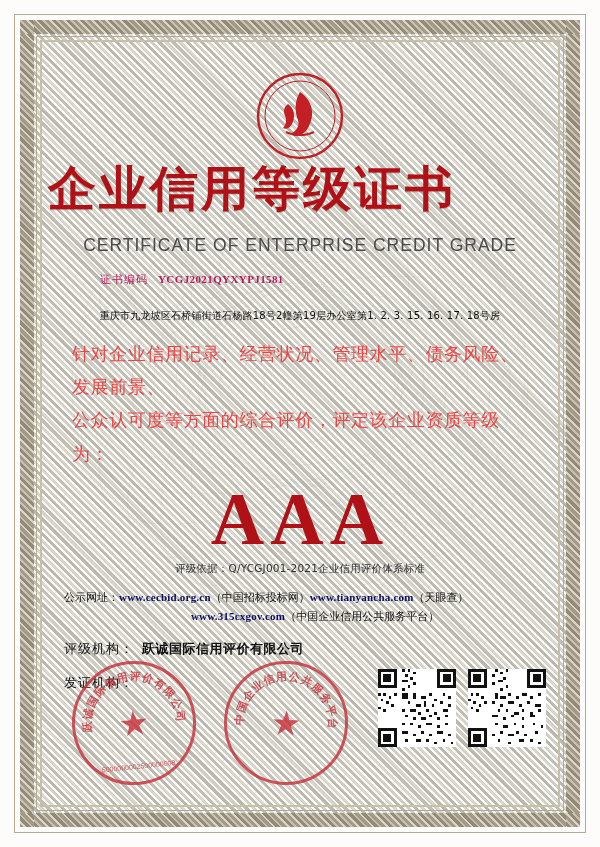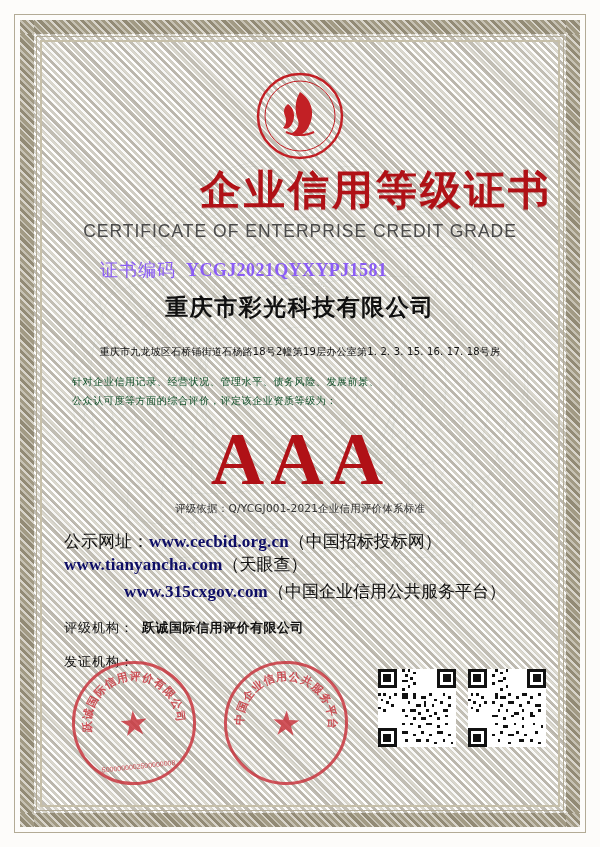--- a/index.html
+++ b/index.html
@@ -86,45 +86,45 @@
     bottom: 46px;
   }
 
   .logo-wrap {
     text-align: center;
     margin-top: 24px;
     height: 92px;
   }
 
   .title-cn {
-    text-align: right;
-    font-family: "DejaVu Sans", "Liberation Sans", sans-serif;
-    font-size: 41px;
+    text-align: left;
+    font-family: "DejaVu Sans", "Liberation Sans", sans-serif;
+    font-size: 48px;
     font-weight: bold;
     letter-spacing: 3px;
     color: #b01116;
-    margin-top: 6px;
+    margin-top: 0;
     line-height: 1.1;
     text-shadow: 0 1px 0 rgba(120,10,12,0.25);
   }
 
   .title-en {
     text-align: center;
     font-family: "Liberation Sans", sans-serif;
     font-size: 17.5px;
     letter-spacing: 1.0px;
     color: #4a4a4a;
-    margin-top: 8px;
+    margin-top: 20px;
   }
 
   .cert-no {
     margin-top: 16px;
     margin-left: 52px;
-    font-size: 18px;
-    color: #8b5cf6;
+    font-size: 11px;
+    color: #be185d;
     font-family: "DejaVu Sans", "Liberation Sans", sans-serif;
   }
   .cert-no .label { letter-spacing: 1px; }
   .cert-no .value { margin-left: 10px; letter-spacing: 0.4px; font-family: "Liberation Serif", serif; font-weight: bold; }
 
   .hereby {
     text-align: center;
     margin-top: 14px;
     font-size: 14px;
     font-family: "DejaVu Sans", "Liberation Sans", sans-serif;
@@ -147,24 +147,24 @@
     margin-top: 22px;
     font-size: 10px;
     font-family: "DejaVu Sans", "Liberation Sans", sans-serif;
     color: #121212;
     letter-spacing: 0.2px;
   }
 
   .body-text {
     margin-top: 14px;
     padding: 0 24px;
-    font-size: 10px;
+    font-size: 18px;
     line-height: 1.85;
     font-family: "DejaVu Sans", "Liberation Sans", sans-serif;
-    color: #14532d;
+    color: #ef4444;
     text-align: left;
     letter-spacing: 0.6px;
   }
 
   .grade {
     text-align: center;
     margin-top: 12px;
     font-family: "Liberation Serif", "DejaVu Serif", serif;
     font-size: 74px;
     font-weight: bold;
@@ -195,21 +195,21 @@
   .dates .num {
     font-family: "Liberation Serif", serif;
     font-weight: bold;
     font-size: 14px;
     padding: 0 3px;
   }
 
   .websites {
     margin-top: 14px;
     padding: 0 16px;
-    font-size: 17px;
+    font-size: 11px;
     font-family: "DejaVu Sans", "Liberation Sans", sans-serif;
     color: #111;
   }
   .websites .row1 { display: block; }
   .websites .row2 { display: block; text-align: center; margin-top: 4px; padding-left: 30px; }
   .websites .url {
     font-family: "Liberation Serif", serif;
     font-weight: bold;
     color: #0d0d66;
     letter-spacing: 0.2px;
@@ -339,21 +339,20 @@
     </div>
 
     <div class="title-cn">企业信用等级证书</div>
     <div class="title-en">CERTIFICATE OF ENTERPRISE CREDIT GRADE</div>
 
     <div class="cert-no">
       <span class="label">证书编码</span><span class="value">YCGJ2021QYXYPJ1581</span>
     </div>
 
 
-    <div class="company">重庆市彩光科技有限公司</div>
 
     <div class="address">重庆市九龙坡区石桥铺街道石杨路18号2幢第19层办公室第1. 2. 3. 15. 16. 17. 18号房</div>
 
     <div class="body-text">
       <div>针对企业信用记录、经营状况、管理水平、债务风险、发展前景、</div>
       <div>公众认可度等方面的综合评价，评定该企业资质等级为：</div>
     </div>
 
     <div class="grade">AAA</div>
     <div class="grade-basis">评级依据：Q/YCGJ001-2021企业信用评价体系标准</div>

